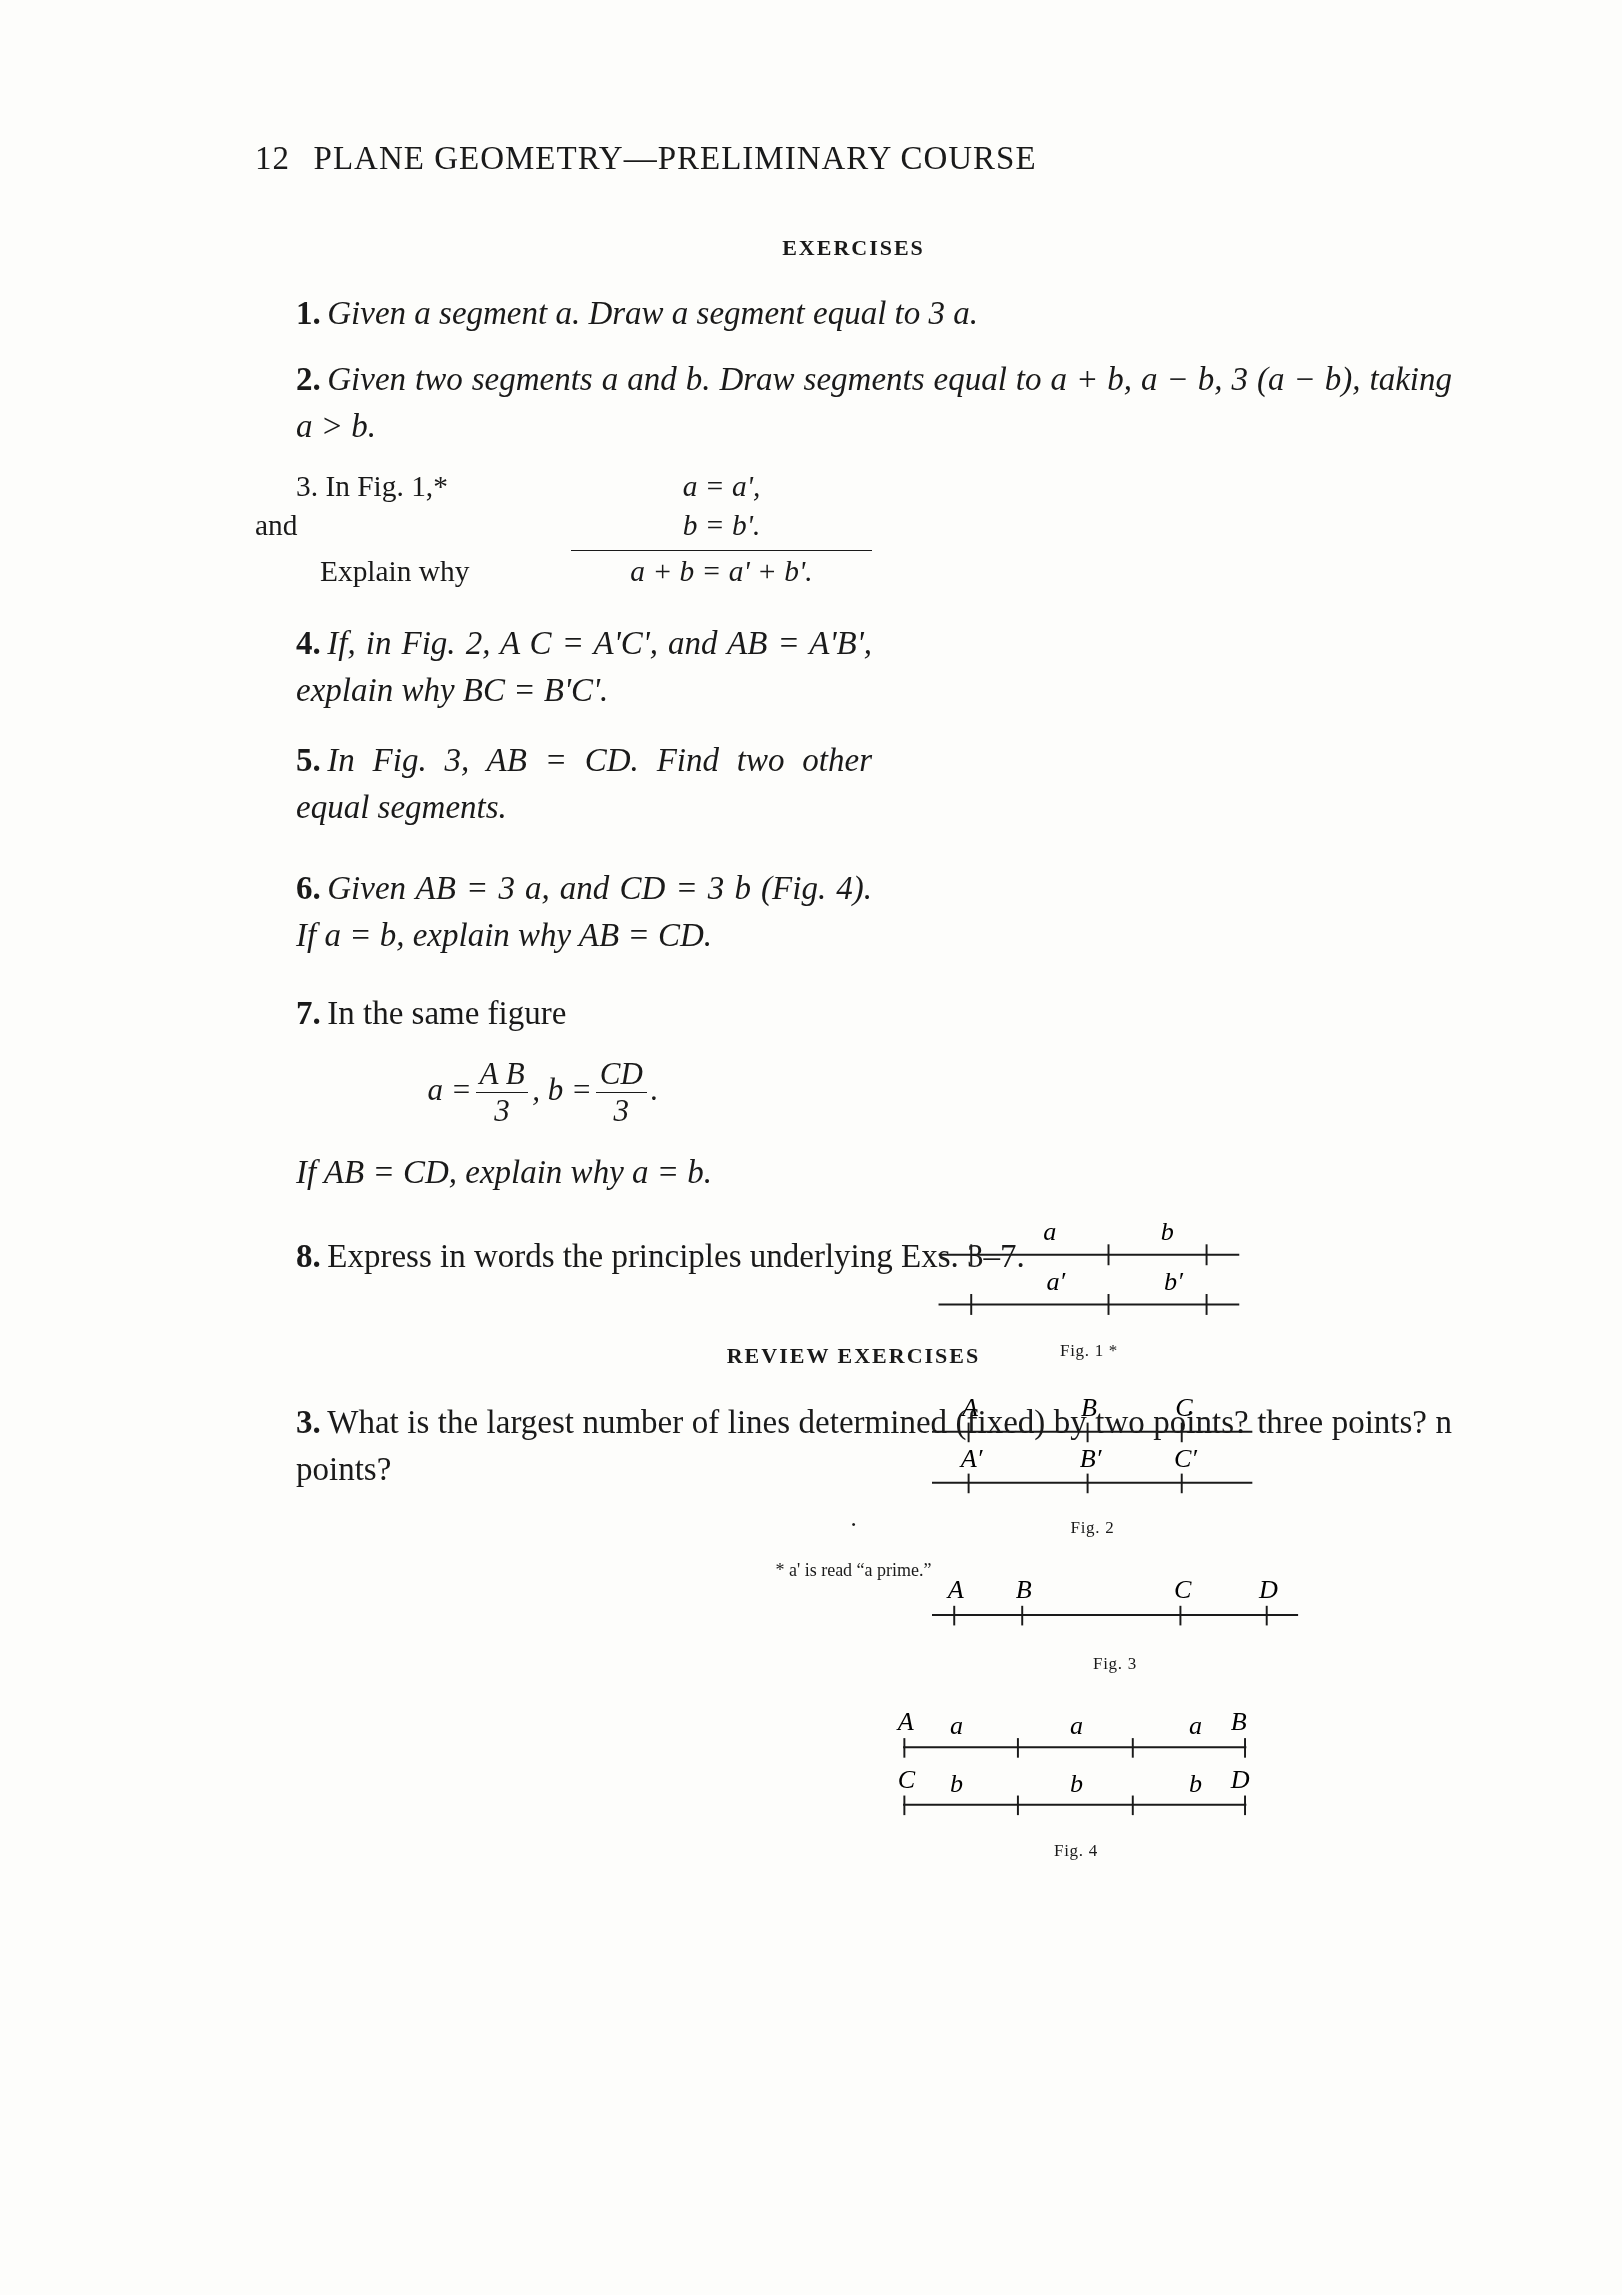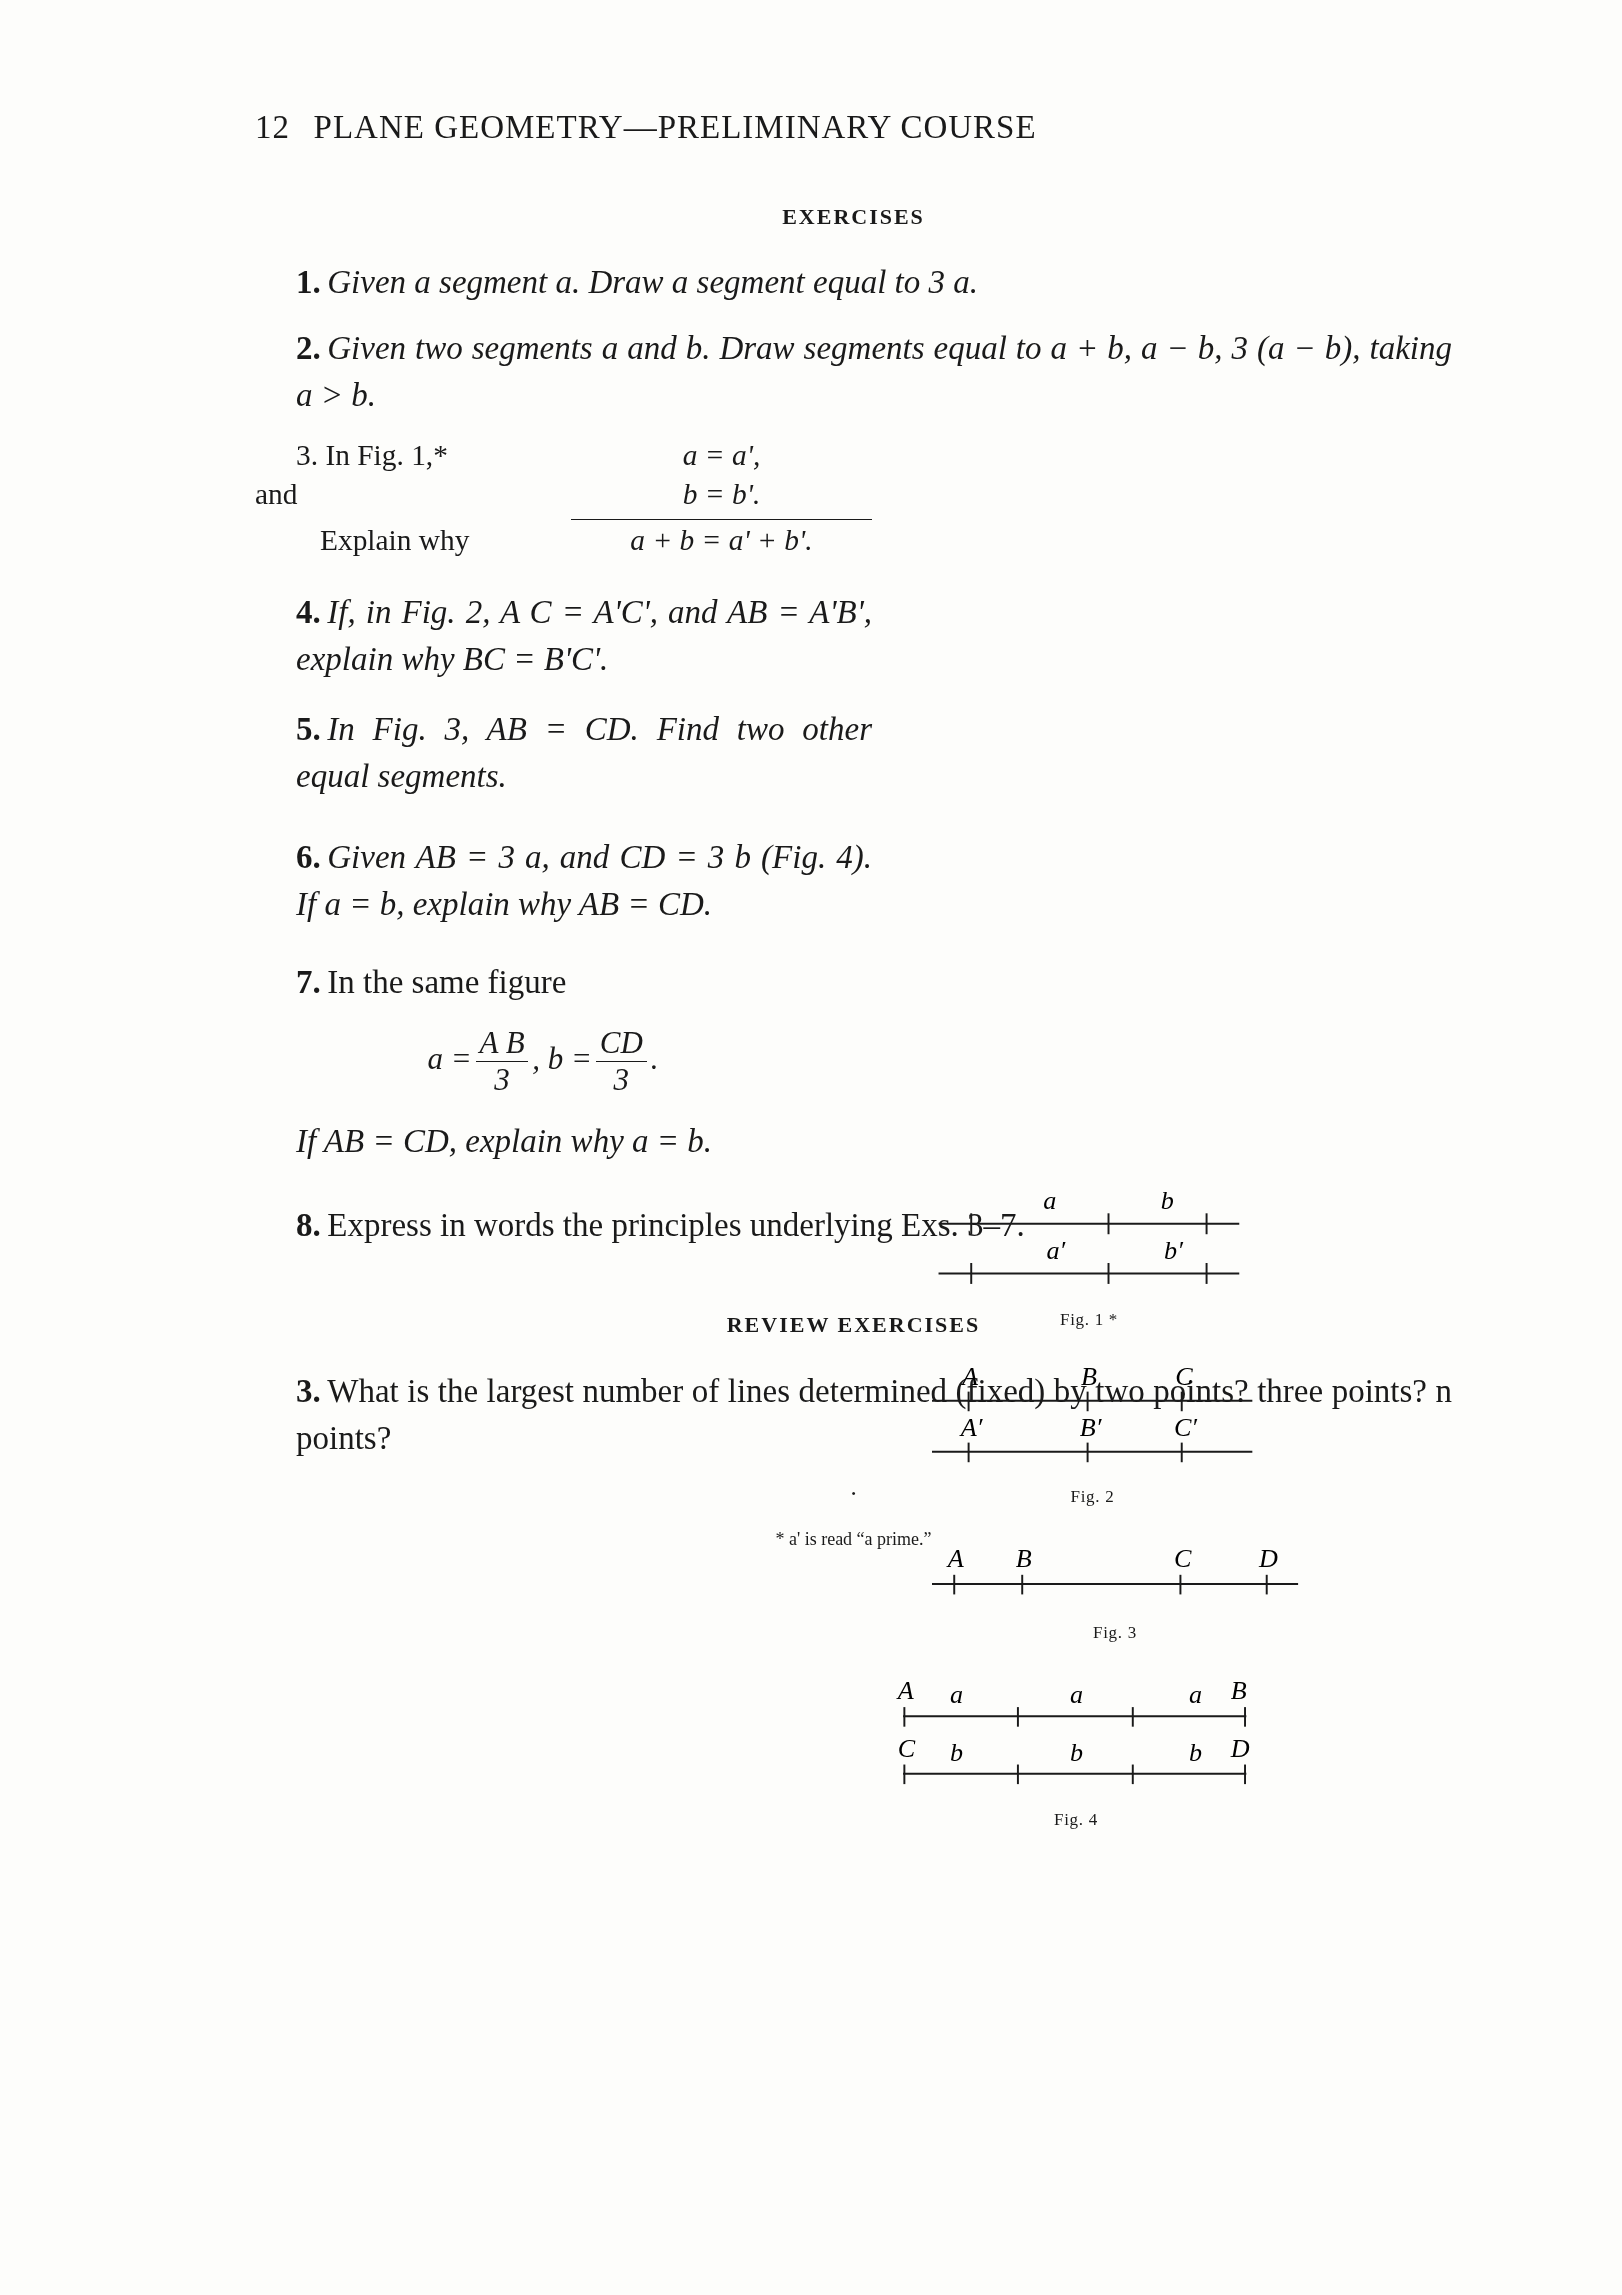--- a/index.html
+++ b/index.html
@@ -18,21 +18,21 @@
   .page {
     position: absolute;
     left: 0; top: 0;
     width: 1623px;
     height: 2295px;
     background: #fdfdfb;
   }
   .content {
     position: absolute;
     left: 255px;
-    top: 109px;
+    top: 140px;
     width: 1197px;
   }
   
   .running-head {
     font-size: 33px;
     letter-spacing: 1px;
     white-space: nowrap;
     margin-bottom: 58px;
     font-family: "Liberation Serif", serif;
   }

